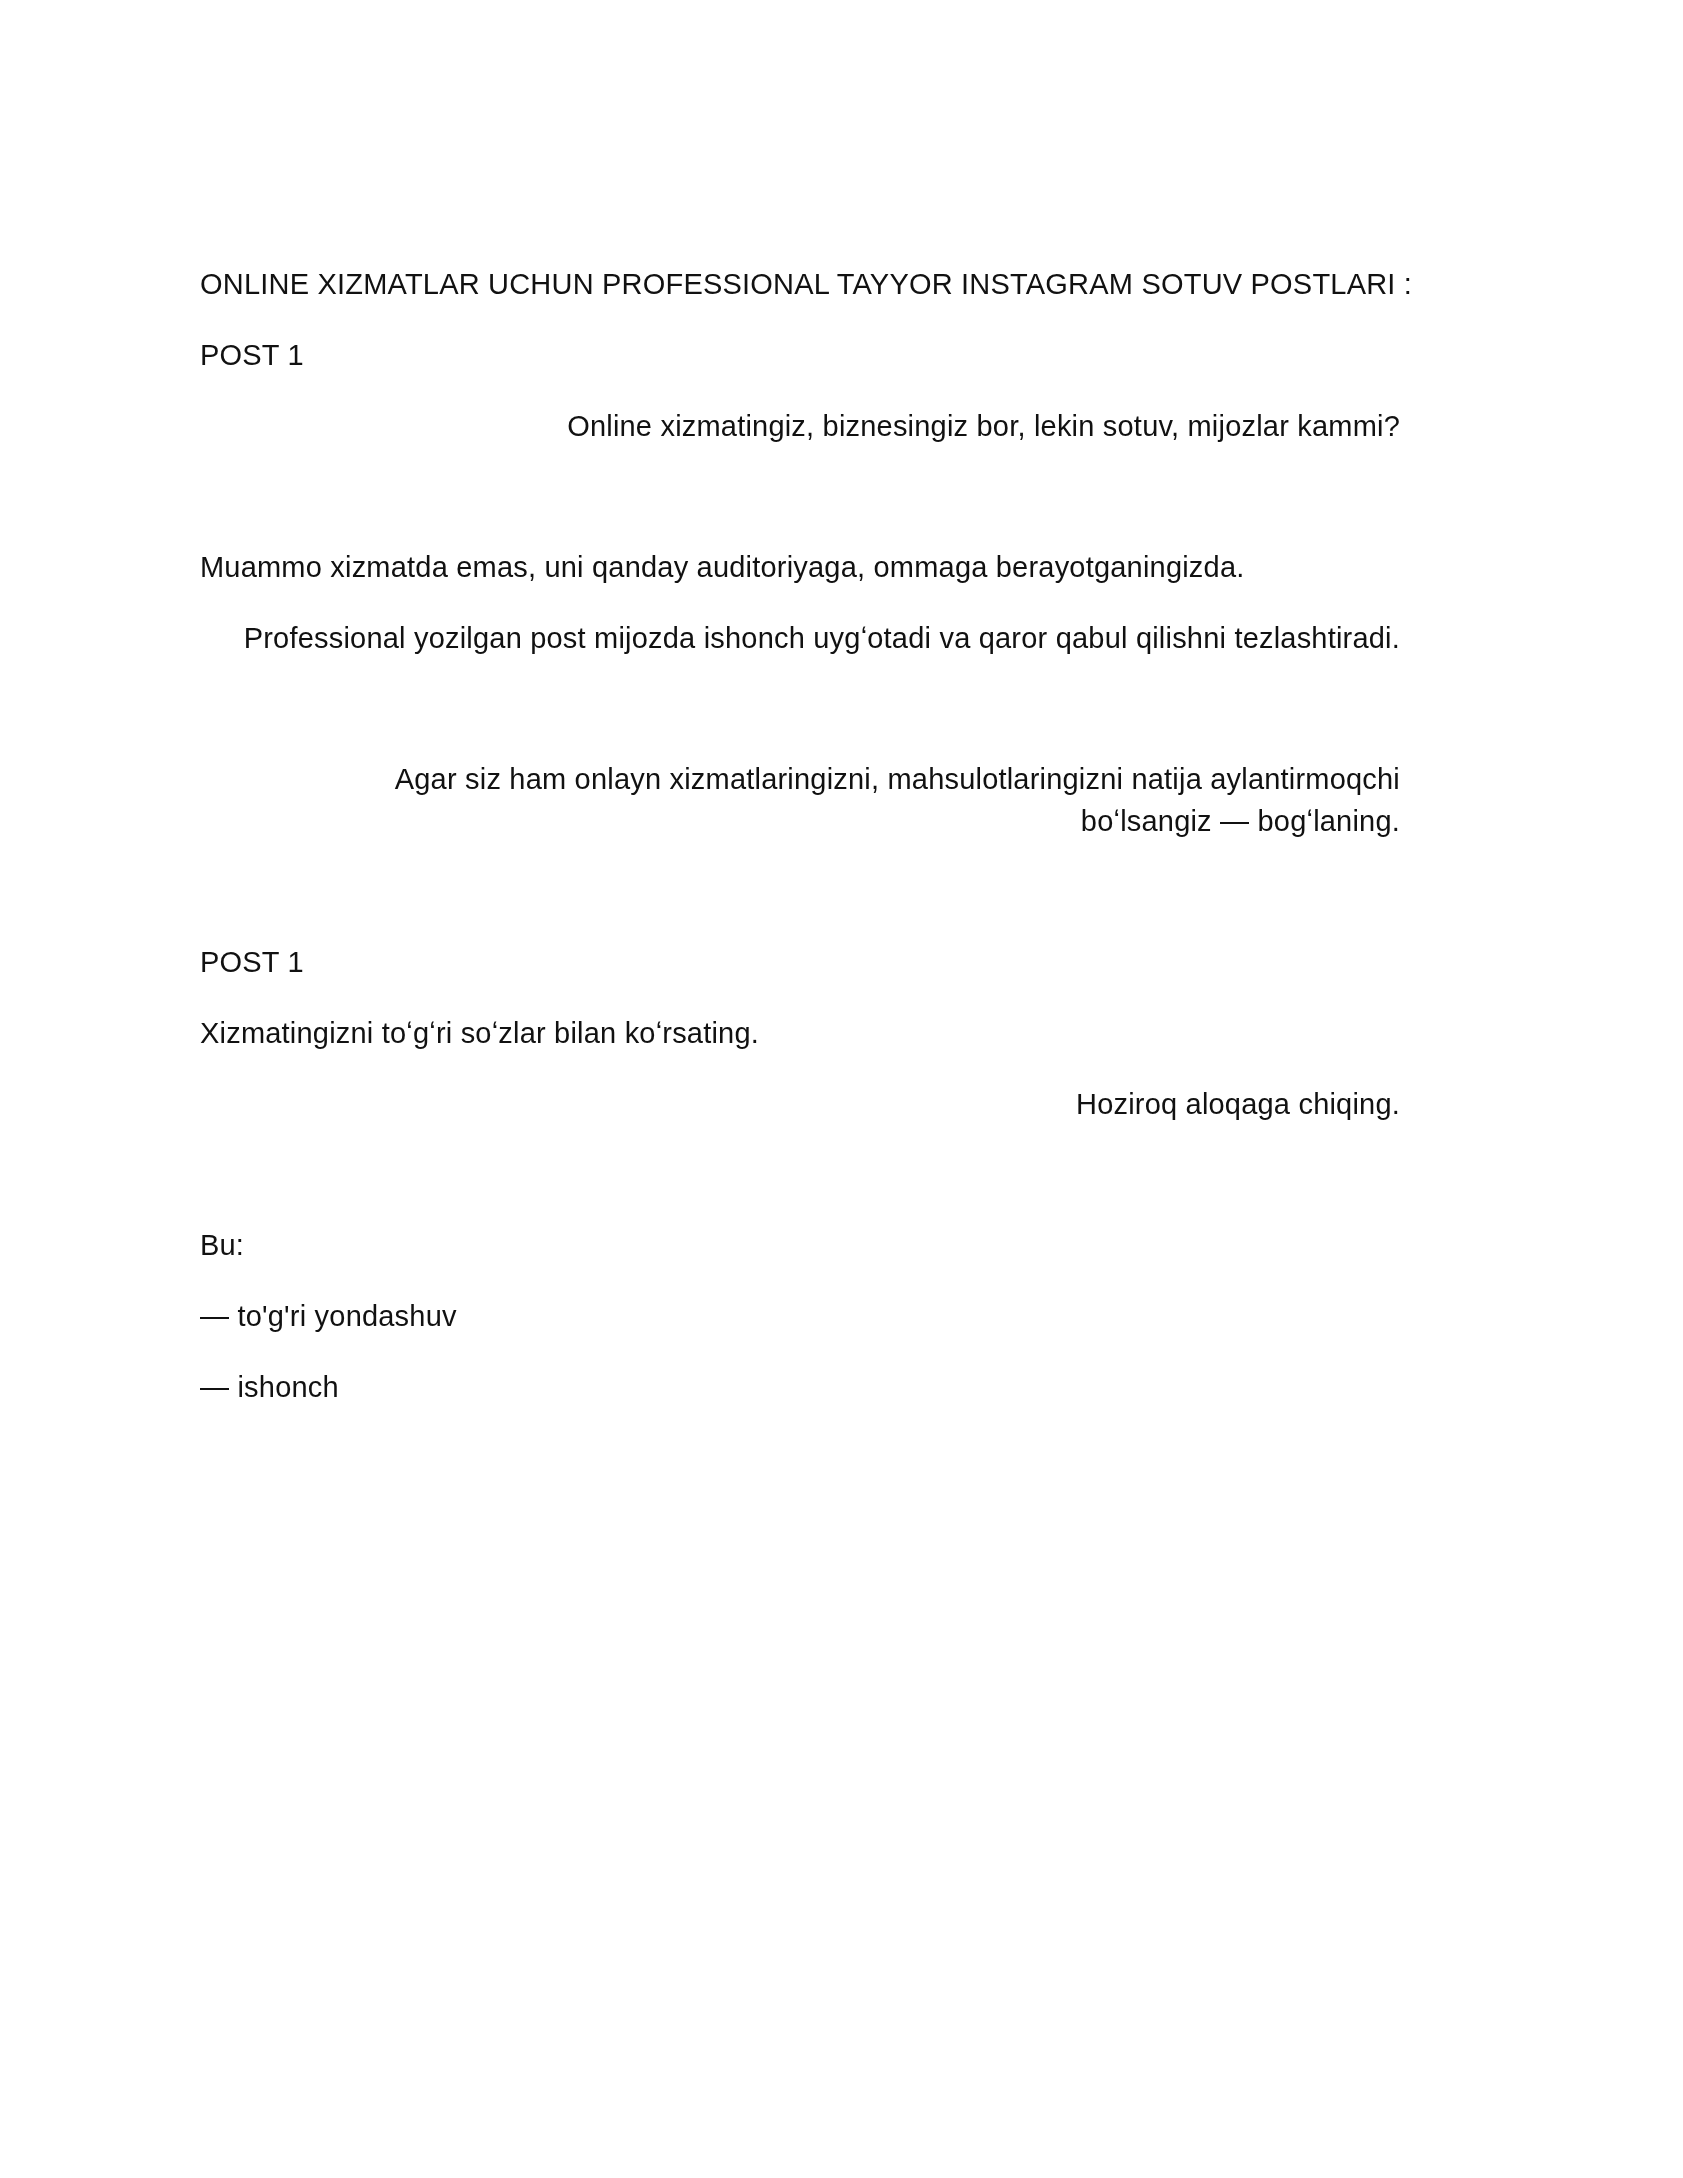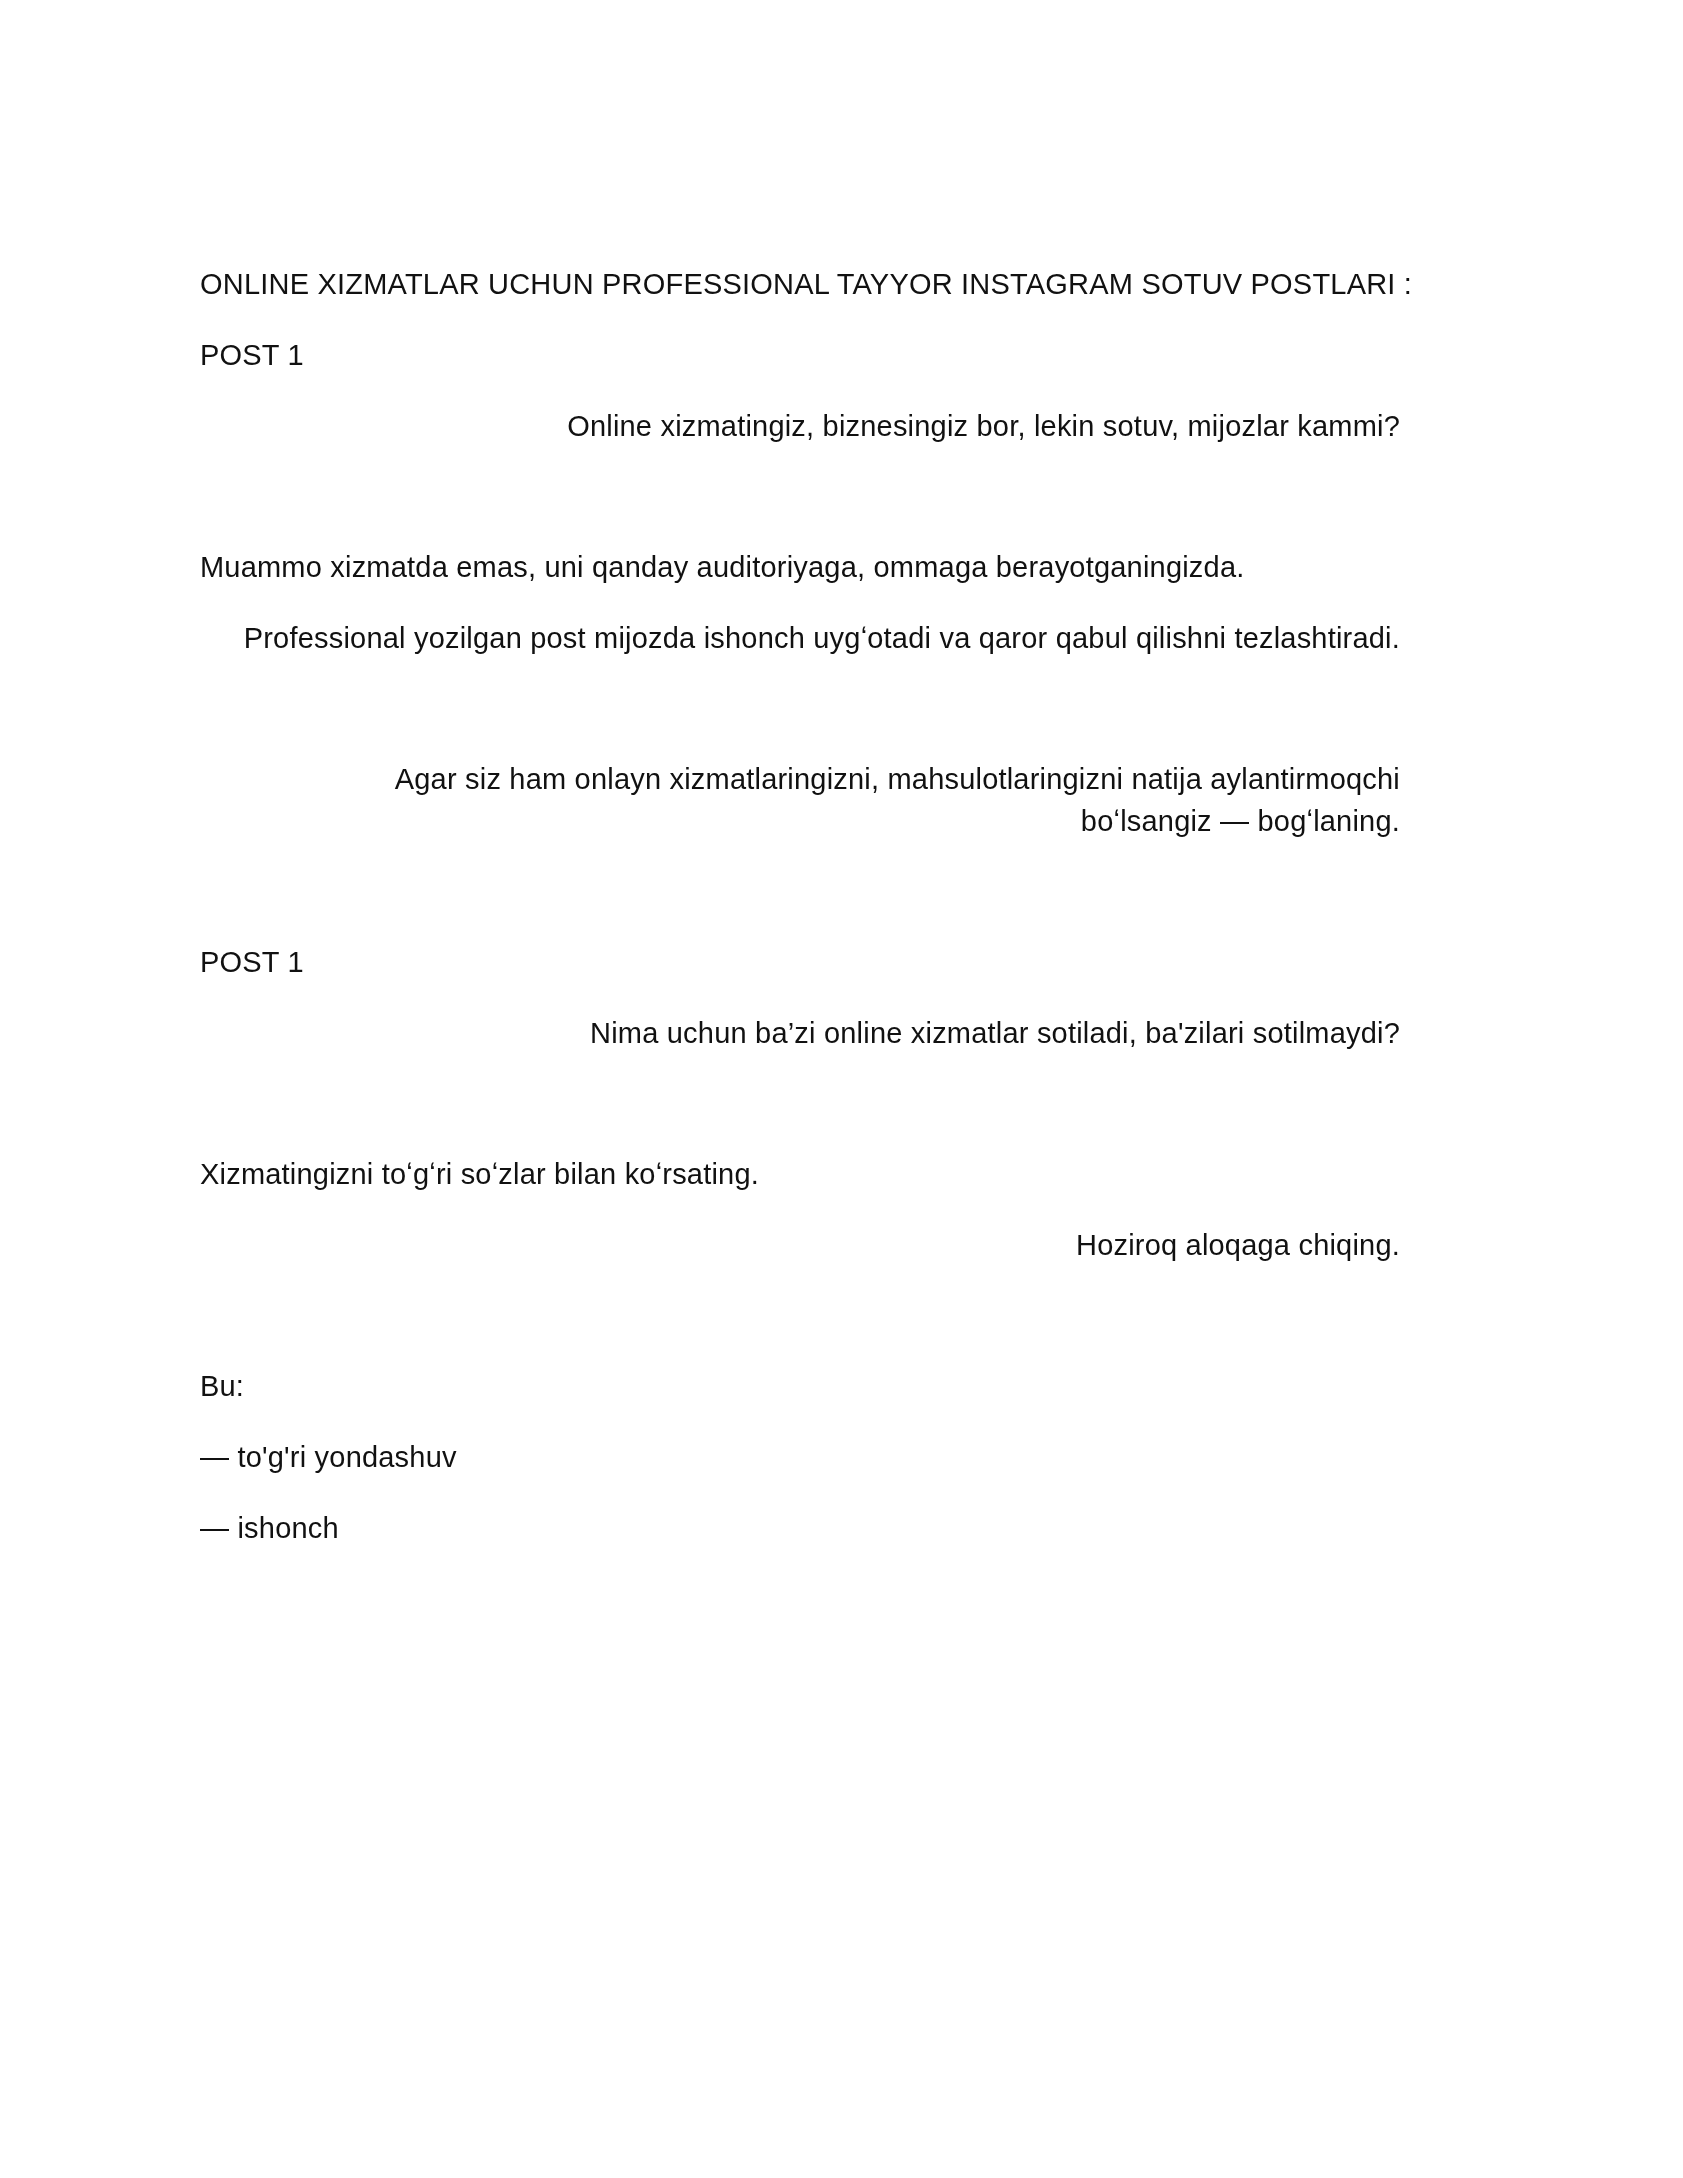--- a/index.html
+++ b/index.html
@@ -51,21 +51,20 @@
     <p class="para">POST 1</p>
     <p class="para gap-after">Online xizmatingiz, biznesingiz bor, lekin sotuv, mijozlar kammi?</p>
     <p class="para">Muammo xizmatda emas, uni qanday auditoriyaga, ommaga berayotganingizda.</p>
     <p class="para gap-after">Professional yozilgan post mijozda ishonch uygʻotadi va qaror qabul qilishni tezlashtiradi.</p>
     <p class="para gap-after">
       <span class="line">Agar siz ham onlayn xizmatlaringizni, mahsulotlaringizni natija aylantirmoqchi</span>
       <span class="line">boʻlsangiz — bogʻlaning.</span>
     </p>
 
     <p class="para">POST 1</p>
-    <p class="para gap-after">Nima uchun ba’zi online xizmatlar sotiladi, ba'zilari sotilmaydi?</p>
     <p class="para">Xizmatingizni toʻgʻri soʻzlar bilan koʻrsating.</p>
     <p class="para gap-after">Hoziroq aloqaga chiqing.</p>
 
     <p class="para">Bu:</p>
     <p class="para">— to'g'ri yondashuv</p>
     <p class="para">— ishonch</p>
 
   </div>
 </div>
 

